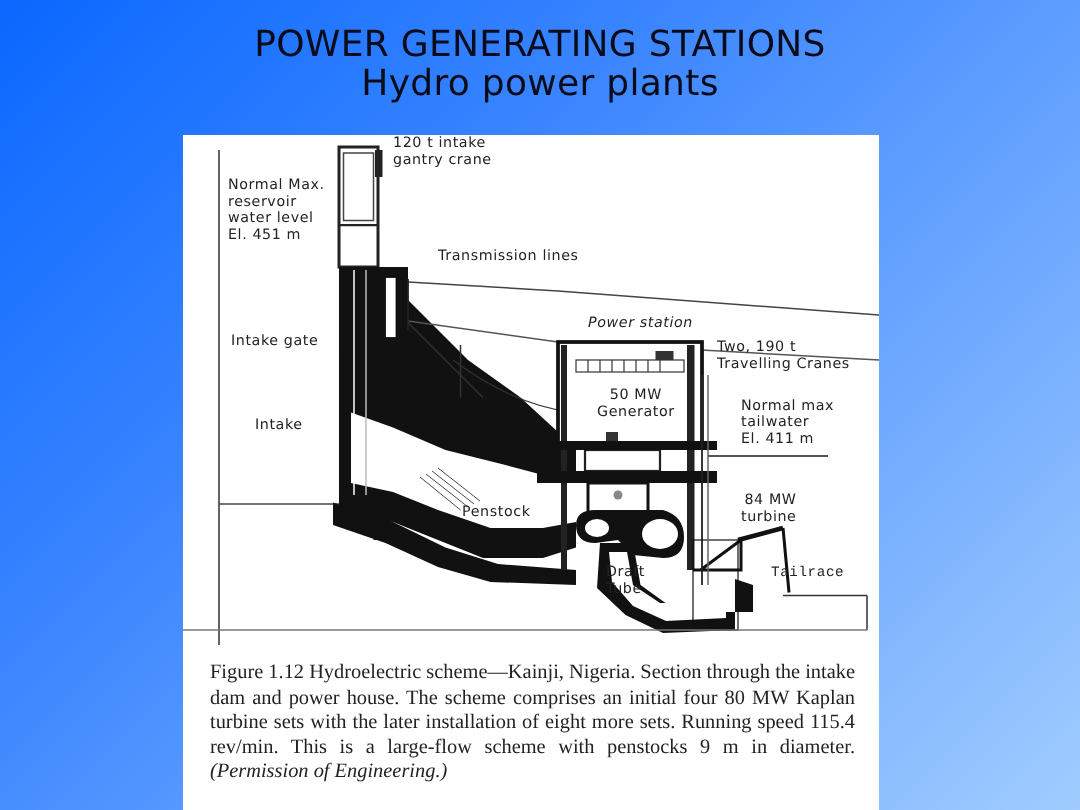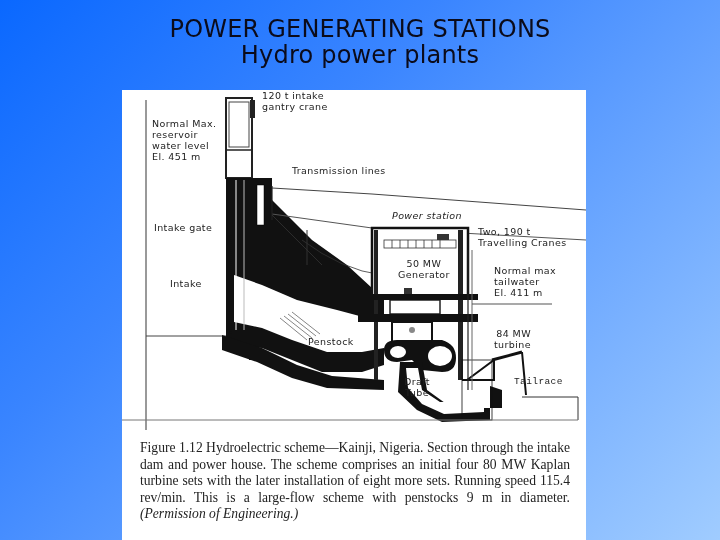--- a/index.html
+++ b/index.html
@@ -139,21 +139,21 @@
   <div class="lbl" style="left:32px; top:132px;">Intake gate</div>
   <div class="lbl" style="left:276px; top:168px; text-align:center;">50 MW
 Generator</div>
   <div class="lbl" style="left:372px; top:175px;">Normal max
 tailwater
 El. 411 m</div>
   <div class="lbl" style="left:48px; top:188px;">Intake</div>
   <div class="lbl" style="left:186px; top:246px;text-align:center;">Penstock</div>
   <div class="lbl" style="left:372px; top:238px;text-align:right;">84 MW
 turbine</div>
-  <div class="lbl" style="left:282px; top:286px; text-align:center;">Draft
+  <div class="lbl" style="left:282px; top:286px; ">Draft
 Tube</div>
   <div class="lbl" style="left:392px; top:286px;font-family:Liberation Mono, monospace;">Tailrace</div>
 
   <div class="caption">
     <span>Figure 1.12</span>
     <span>Hydroelectric scheme—Kainji, Nigeria. Section through the intake dam and power house. The scheme comprises an initial four 80&nbsp;MW Kaplan turbine sets with the later installation of eight more sets. Running speed 115.4 rev/min. This is a large-flow scheme with penstocks 9&nbsp;m in diameter.</span>
     <i>(Permission of Engineering.)</i>
   </div>
 </div>
 

